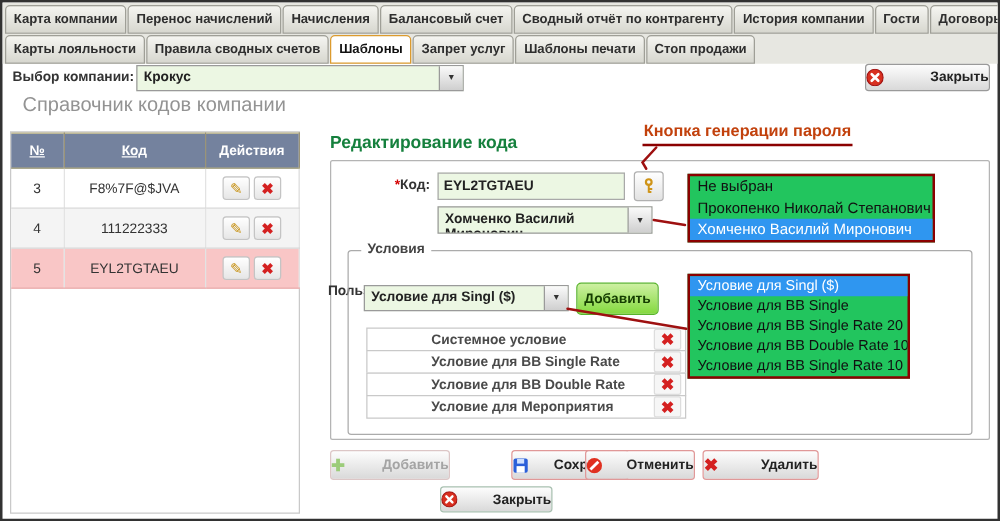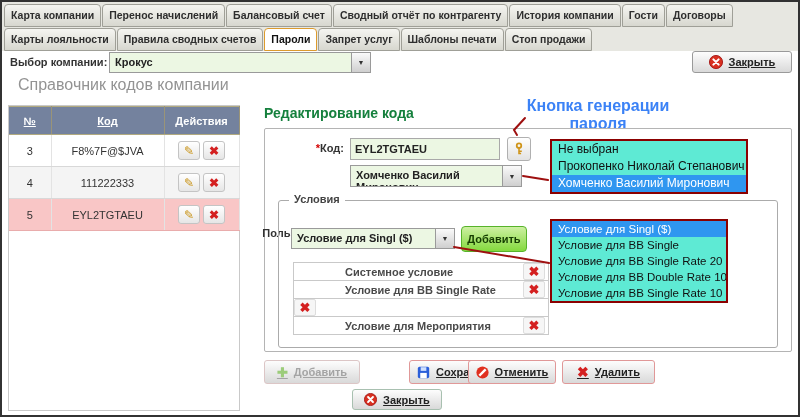--- a/index.html
+++ b/index.html
@@ -15,45 +15,45 @@
   .tab.active{background:#fff;border:1px solid #dc9b2e;color:#111;}
   
   .lbl{font-size:11px;font-weight:bold;color:#333;}
   .company-label{position:absolute;left:8px;top:54px;}
   .combo{position:absolute;display:flex;box-sizing:border-box;border:1px solid #9a9a9a;background:#ecf7e3;}
   .combo .val{flex:1;font-size:11px;font-weight:bold;color:#222;padding:3px 0 0 5px;overflow:hidden;}
   .dd{width:18px;background:linear-gradient(#fafafa,#cfcfcf);border-left:1px solid #9a9a9a;
       display:flex;align-items:center;justify-content:center;cursor:pointer;}
   .dd span{font-size:7px;color:#333;}
   .company-combo{left:107px;top:50px;width:262px;height:21px;}
-  .btn{display:flex;align-items:center;justify-content:center;gap:6px;box-sizing:border-box;
+  .btn{display:flex;align-items:center;justify-content:space-between;gap:6px;box-sizing:border-box;
        background:linear-gradient(#fdfdfd,#d9d9d9);border:1px solid #9a9a9a;border-radius:3px;
-       font-size:11px;font-weight:bold;color:#222;cursor:pointer;text-decoration:underline;}
+       font-size:11px;font-weight:bold;color:#222;cursor:pointer;}
   .top-close{position:absolute;left:690px;top:49px;width:100px;height:22px;}
   .page-title{position:absolute;left:16px;top:74px;font-size:16px;color:#939393;}
   
   .left-box{position:absolute;left:6px;top:103px;width:232px;height:306px;background:#fff;
             border:1px solid #c9c9c9;box-sizing:border-box;}
   .grid{width:100%;border-collapse:collapse;table-layout:fixed;}
   .grid th{background:#74829e;color:#fff;font-size:11px;font-weight:bold;height:25px;
            border-right:1px solid #9a9478;border-bottom:1px solid #b1aa80;border-top:1px solid #b1aa80;}
   .grid th.sortable{text-decoration:underline;cursor:pointer;}
   .grid td{font-size:11px;color:#333;text-align:center;height:29px;border-bottom:1px solid #d8d8d8;
            border-right:1px solid #e3e3e3;}
   .row-alt td{background:#f4f4f4;}
   .row-sel td{background:#f9c6c6;border-bottom:1px solid #e9acac;}
   .mini-btn{display:inline-flex;align-items:center;justify-content:center;width:20px;height:17px;
             border:1px solid #c4c4c4;border-radius:3px;background:linear-gradient(#ffffff,#e6e6e6);
             cursor:pointer;vertical-align:middle;}
   .pencil{font-size:12px;color:#c79010;line-height:1;}
   .redx{font-size:12px;color:#d42020;line-height:1;font-weight:bold;}
   
   .editor-title{position:absolute;left:262px;top:103px;font-size:14px;font-weight:bold;color:#15803d;}
-  .annotation{position:absolute;left:512px;top:95px;width:168px;text-align:center;font-size:16px;
-              font-weight:bold;color:#3b82f6;border-bottom:2px solid #8b0000;padding-bottom:3px;}
+  .annotation{position:absolute;left:512px;top:95px;width:168px;text-align:center;font-size:13px;
+              font-weight:bold;color:#c2410c;border-bottom:2px solid #8b0000;padding-bottom:3px;}
   .panel{position:absolute;left:262px;top:126px;width:528px;height:224px;border:1px solid #b4b4b4;
          border-radius:2px;background:#fff;box-sizing:border-box;}
   .code-label{position:absolute;left:258px;top:140px;width:84px;text-align:right;}
   .req{color:#d40000;}
   .text-input{position:absolute;left:348px;top:136px;width:150px;height:22px;box-sizing:border-box;
               border:1px solid #a9a9a9;background:#ecf7e3;font-family:"Liberation Sans",sans-serif;
               font-size:11px;font-weight:bold;color:#222;padding:0 4px;}
   .key-btn{position:absolute;left:505px;top:135px;width:22px;height:22px;border:1px solid #b0b0b0;
            border-radius:3px;background:linear-gradient(#ffffff,#e2e2e2);display:flex;
            align-items:center;justify-content:center;cursor:pointer;}
@@ -70,21 +70,21 @@
            justify-content:center;background:linear-gradient(#cdf0a2,#84d93e);border:1px solid #57b32a;
            border-radius:4px;font-size:11px;font-weight:bold;color:#143c00;cursor:pointer;}
   .cond-list{position:absolute;left:14px;top:62px;width:256px;}
   .cond-row{display:flex;align-items:center;justify-content:space-between;height:19px;
             border:1px solid #c9c9c9;margin-top:-1px;background:#fff;box-sizing:border-box;}
   .cond-row .txt{font-size:11px;font-weight:bold;color:#4a4a4a;padding-left:8px;margin-left:43px;}
   .cond-x{display:inline-flex;align-items:center;justify-content:center;width:20px;height:15px;
           border:1px solid #ddd;border-radius:2px;background:#f6f6f6;margin-right:3px;cursor:pointer;}
   .cond-x .redx{font-size:13px;}
   
-  .overlay{position:absolute;background:#5eead4;border:2px solid #8b0000;z-index:40;box-sizing:border-box;}
+  .overlay{position:absolute;background:#22c55e;border:2px solid #8b0000;z-index:40;box-sizing:border-box;}
   .user-overlay{left:548px;top:137px;width:198px;}
   .user-overlay .opt{height:17px;line-height:17px;font-size:12px;color:#111;padding-left:6px;
                      cursor:pointer;white-space:nowrap;overflow:hidden;}
   .cond-overlay{left:548px;top:217px;width:178px;}
   .cond-overlay .opt{height:16px;line-height:16px;font-size:11.5px;color:#111;padding-left:6px;
                      cursor:pointer;white-space:nowrap;overflow:hidden;}
   .opt.sel{background:#2f96f0;color:#fff;}
   
   .b-add{position:absolute;left:262px;top:358px;width:96px;height:24px;border:1px solid #dcc6c6;
          color:#a4a4a4;cursor:default;}
@@ -97,30 +97,31 @@
 </style>
 </head>
 <body>
 
 <div class="page">
 
   <div class="tabstrip">
     <div class="tabrow">
       <div class="tab">Карта компании</div>
       <div class="tab">Перенос начислений</div>
+      <div class="tab">Начисления</div>
       <div class="tab">Балансовый счет</div>
       <div class="tab">Сводный отчёт по контрагенту</div>
       <div class="tab">История компании</div>
       <div class="tab">Гости</div>
       <div class="tab">Договоры</div>
     </div>
     <div class="tabrow r2">
       <div class="tab">Карты лояльности</div>
       <div class="tab">Правила сводных счетов</div>
-      <div class="tab active">Пароли</div>
+      <div class="tab active">Шаблоны</div>
       <div class="tab">Запрет услуг</div>
       <div class="tab">Шаблоны печати</div>
       <div class="tab">Стоп продажи</div>
     </div>
   </div>
 
   <span class="lbl company-label">Выбор компании:</span>
   <div class="combo company-combo">
     <div class="val">Крокус</div>
     <div class="dd">
@@ -232,20 +233,21 @@
             <span class="redx">✖</span>
           </span>
       </div>
       <div class="cond-row">
         <span class="txt">Условие для BB Single Rate</span>
         <span class="cond-x">
             <span class="redx">✖</span>
           </span>
       </div>
       <div class="cond-row">
+        <span class="txt">Условие для BB Double Rate</span>
         <span class="cond-x">
             <span class="redx">✖</span>
           </span>
       </div>
       <div class="cond-row">
         <span class="txt">Условие для Мероприятия</span>
         <span class="cond-x">
             <span class="redx">✖</span>
           </span>
       </div>

